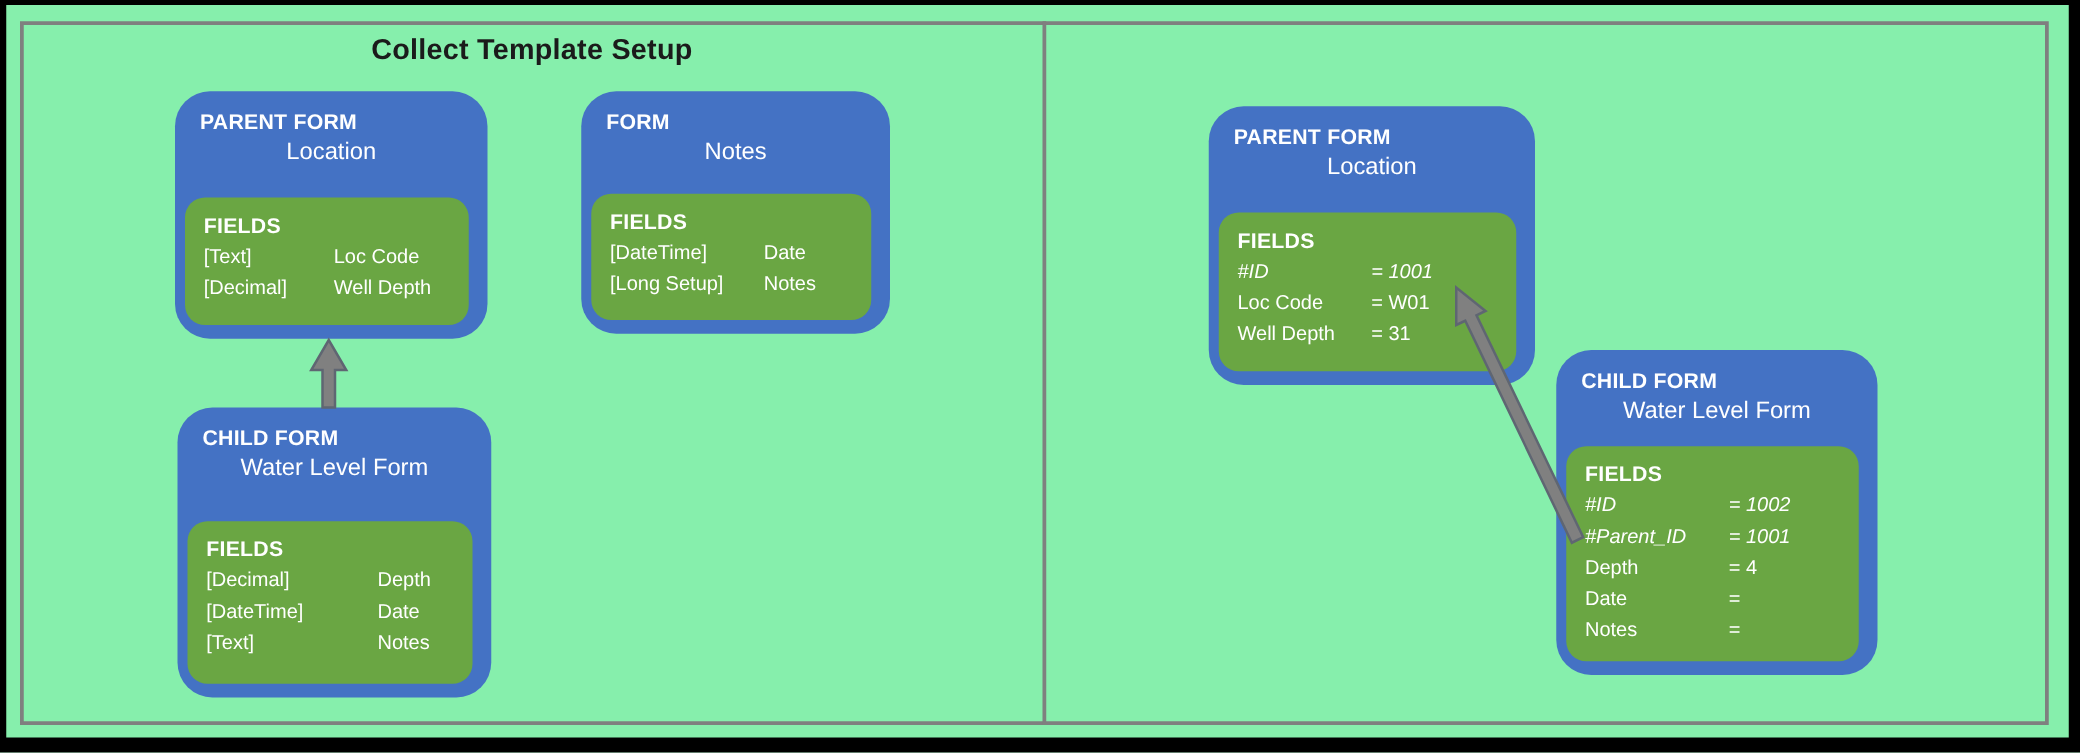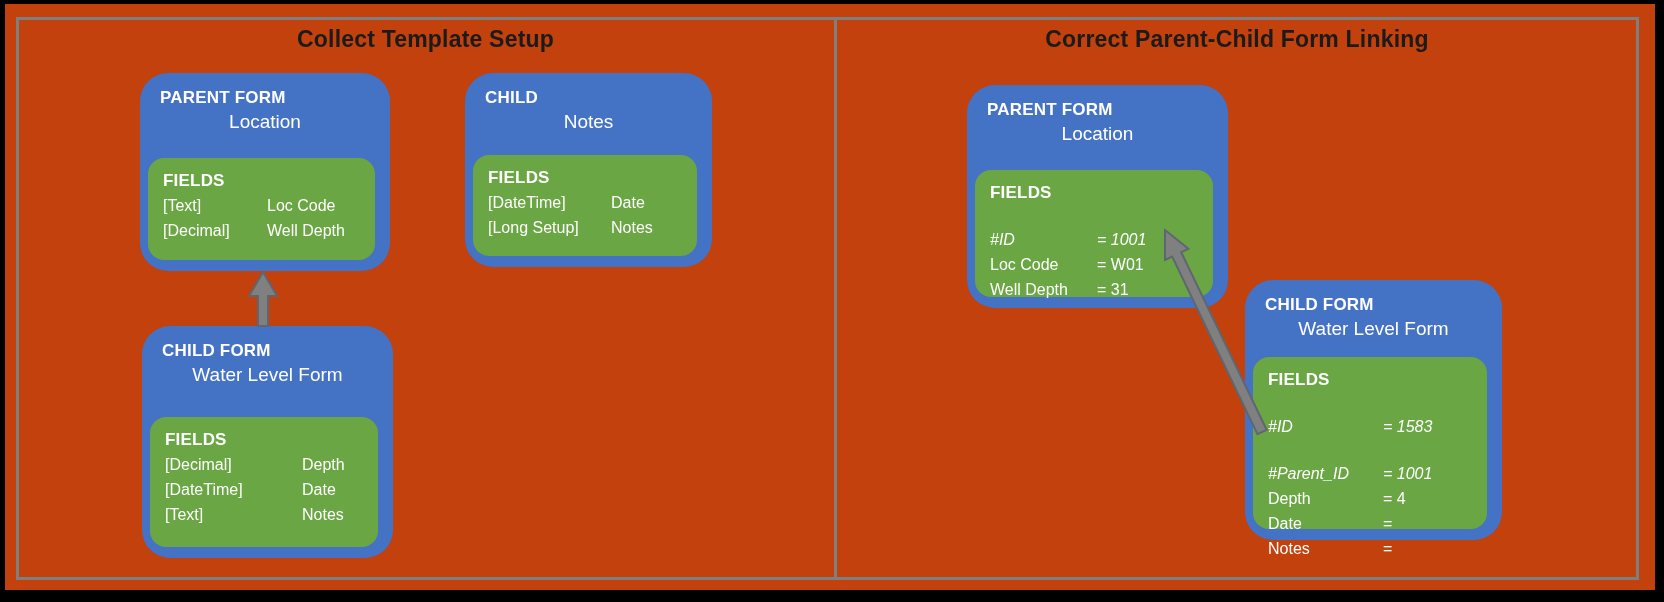--- a/index.html
+++ b/index.html
@@ -1,69 +1,68 @@
 <!DOCTYPE html>
 <html><head>
 <meta charset="utf-8">
 <style>
   html,body{margin:0;padding:0;}
   body{font-family:"Liberation Sans",sans-serif;}
   .page{position:relative;width:1664px;height:602px;background:#000;overflow:hidden;}
-  .canvas{position:absolute;left:5px;top:4px;width:1650px;height:586px;background:#c2410c;}
+  .canvas{position:absolute;left:5px;top:4px;width:1650px;height:586px;background:#86efac;}
   .panel-box{position:absolute;left:11px;top:13px;width:1623px;height:563px;border:3px solid #7f7f7f;box-sizing:border-box;}
   .divider{position:absolute;left:829px;top:13px;width:3px;height:563px;background:#7f7f7f;}
   .panel-title{position:absolute;top:22px;text-align:center;font-size:23px;font-weight:700;color:#1b1b1b;letter-spacing:.2px;}
   .title-left{left:11px;width:819px;}
   .title-right{left:830px;width:804px;}
   .card{position:absolute;background:#4472c4;border-radius:28px;color:#fff;}
   .ctype{margin:15px 0 0 20px;font-size:17px;font-weight:700;letter-spacing:.2px;}
   .cname{text-align:center;font-size:19px;margin-top:3px;}
   .fbox{position:absolute;left:8px;right:15px;bottom:11px;background:#6aa643;border-radius:16px;padding:11px 6px 9px 15px;box-sizing:border-box;}
   .fhead{font-size:17px;font-weight:700;line-height:24px;letter-spacing:.2px;}
   .frow{display:flex;font-size:16px;line-height:25px;}
   .frow .c1{flex:0 0 auto;}
   .frow .c2{flex:0 0 auto;}
   .card-a .c1{width:104px;}
   .card-b .c1{width:123px;}
   .card-c .c1{width:137px;}
   .card-d .c1{width:107px;}
   .card-e .c1{width:115px;}
-  .it{font-style:italic;margin-top:22px;}
+  .it{font-style:italic;}
   .arrows{position:absolute;left:0;top:0;width:1650px;height:586px;pointer-events:none;}
 </style>
 </head>
 <body>
 
 <div class="page">
   <div class="canvas">
 
     <div class="panel-box"></div>
     <div class="divider"></div>
 
     <div class="panel-title title-left">Collect Template Setup</div>
-    <div class="panel-title title-right">Correct Parent-Child Form Linking</div>
 
     <div class="card card-a" style="left:135px;top:69px;width:250px;height:198px;">
       <div class="ctype">PARENT FORM</div>
       <div class="cname">Location</div>
       <div class="fbox" style="top:85px;">
         <div class="fhead">FIELDS</div>
         <div class="frow">
           <span class="c1">[Text]</span>
           <span class="c2">Loc Code</span>
         </div>
         <div class="frow">
           <span class="c1">[Decimal]</span>
           <span class="c2">Well Depth</span>
         </div>
       </div>
     </div>
 
     <div class="card card-b" style="left:460px;top:69px;width:247px;height:194px;">
-      <div class="ctype">CHILD</div>
+      <div class="ctype">FORM</div>
       <div class="cname">Notes</div>
       <div class="fbox" style="top:82px;">
         <div class="fhead">FIELDS</div>
         <div class="frow">
           <span class="c1">[DateTime]</span>
           <span class="c2">Date</span>
         </div>
         <div class="frow">
           <span class="c1">[Long Setup]</span>
           <span class="c2">Notes</span>
@@ -111,21 +110,21 @@
       </div>
     </div>
 
     <div class="card card-e" style="left:1240px;top:276px;width:257px;height:260px;">
       <div class="ctype">CHILD FORM</div>
       <div class="cname">Water Level Form</div>
       <div class="fbox" style="top:77px;">
         <div class="fhead">FIELDS</div>
         <div class="frow it">
           <span class="c1">#ID</span>
-          <span class="c2">= 1583</span>
+          <span class="c2">= 1002</span>
         </div>
         <div class="frow it">
           <span class="c1">#Parent_ID</span>
           <span class="c2">= 1001</span>
         </div>
         <div class="frow">
           <span class="c1">Depth</span>
           <span class="c2">= 4</span>
         </div>
         <div class="frow">

